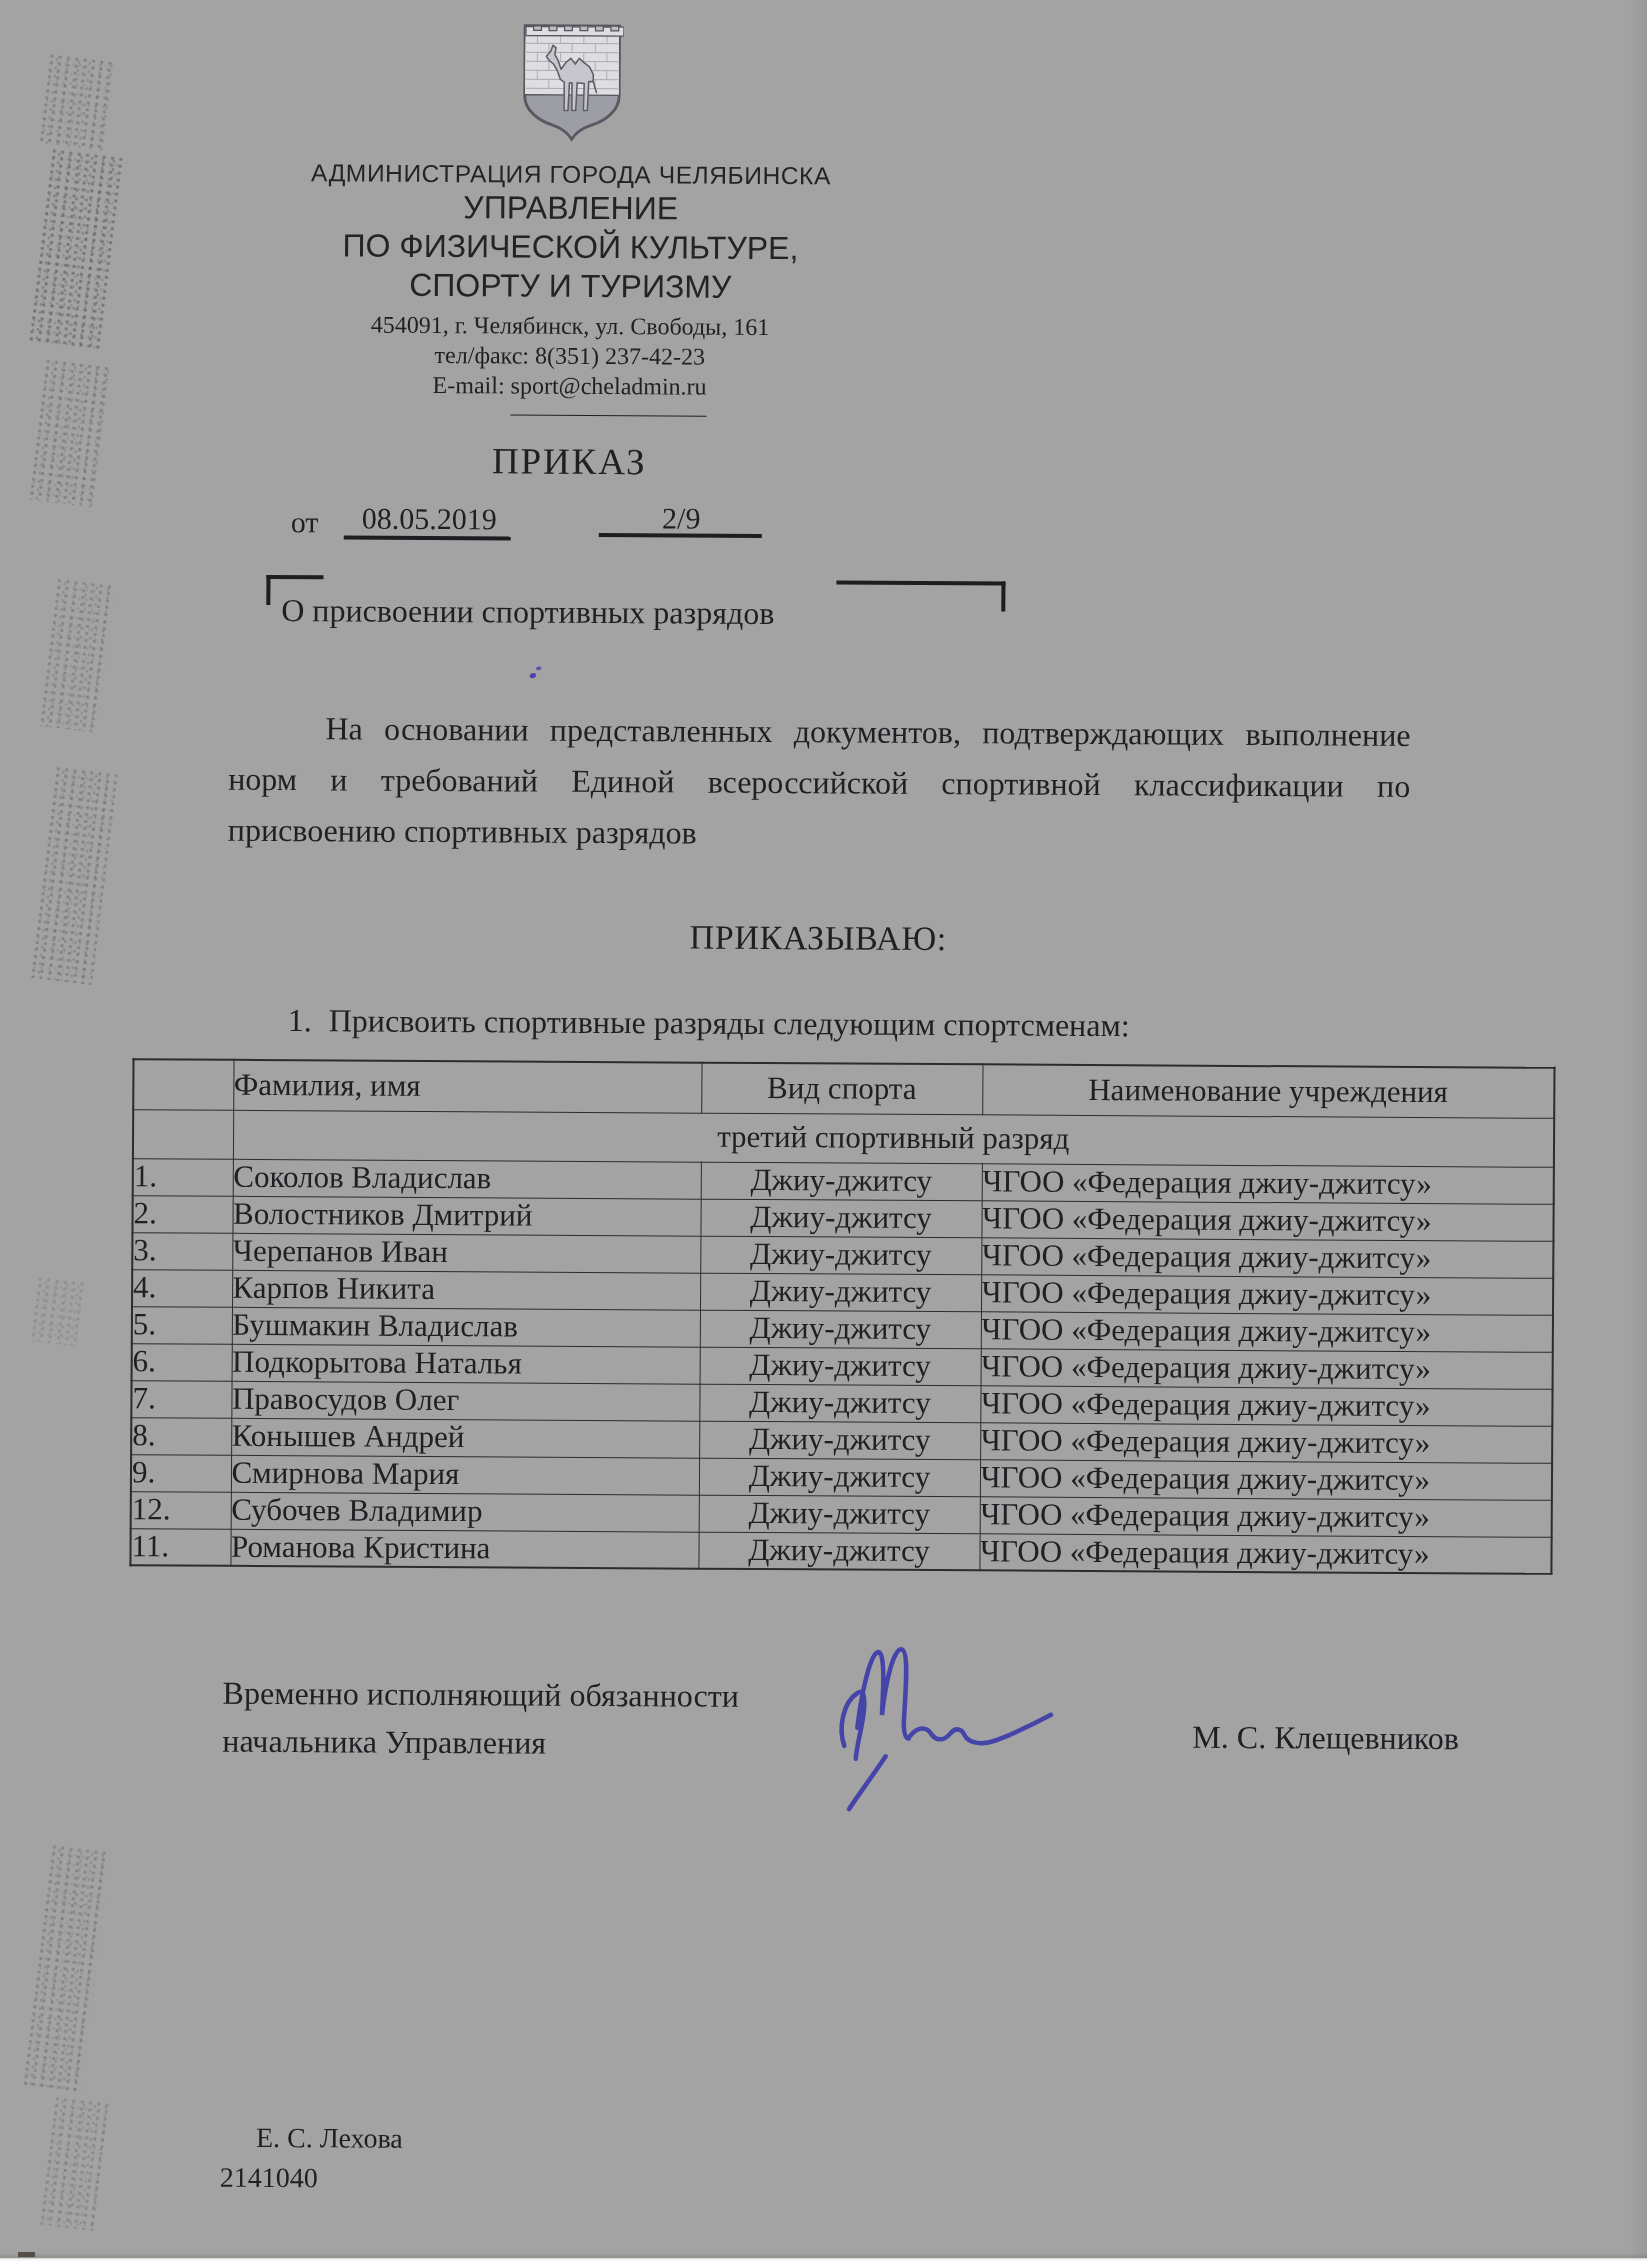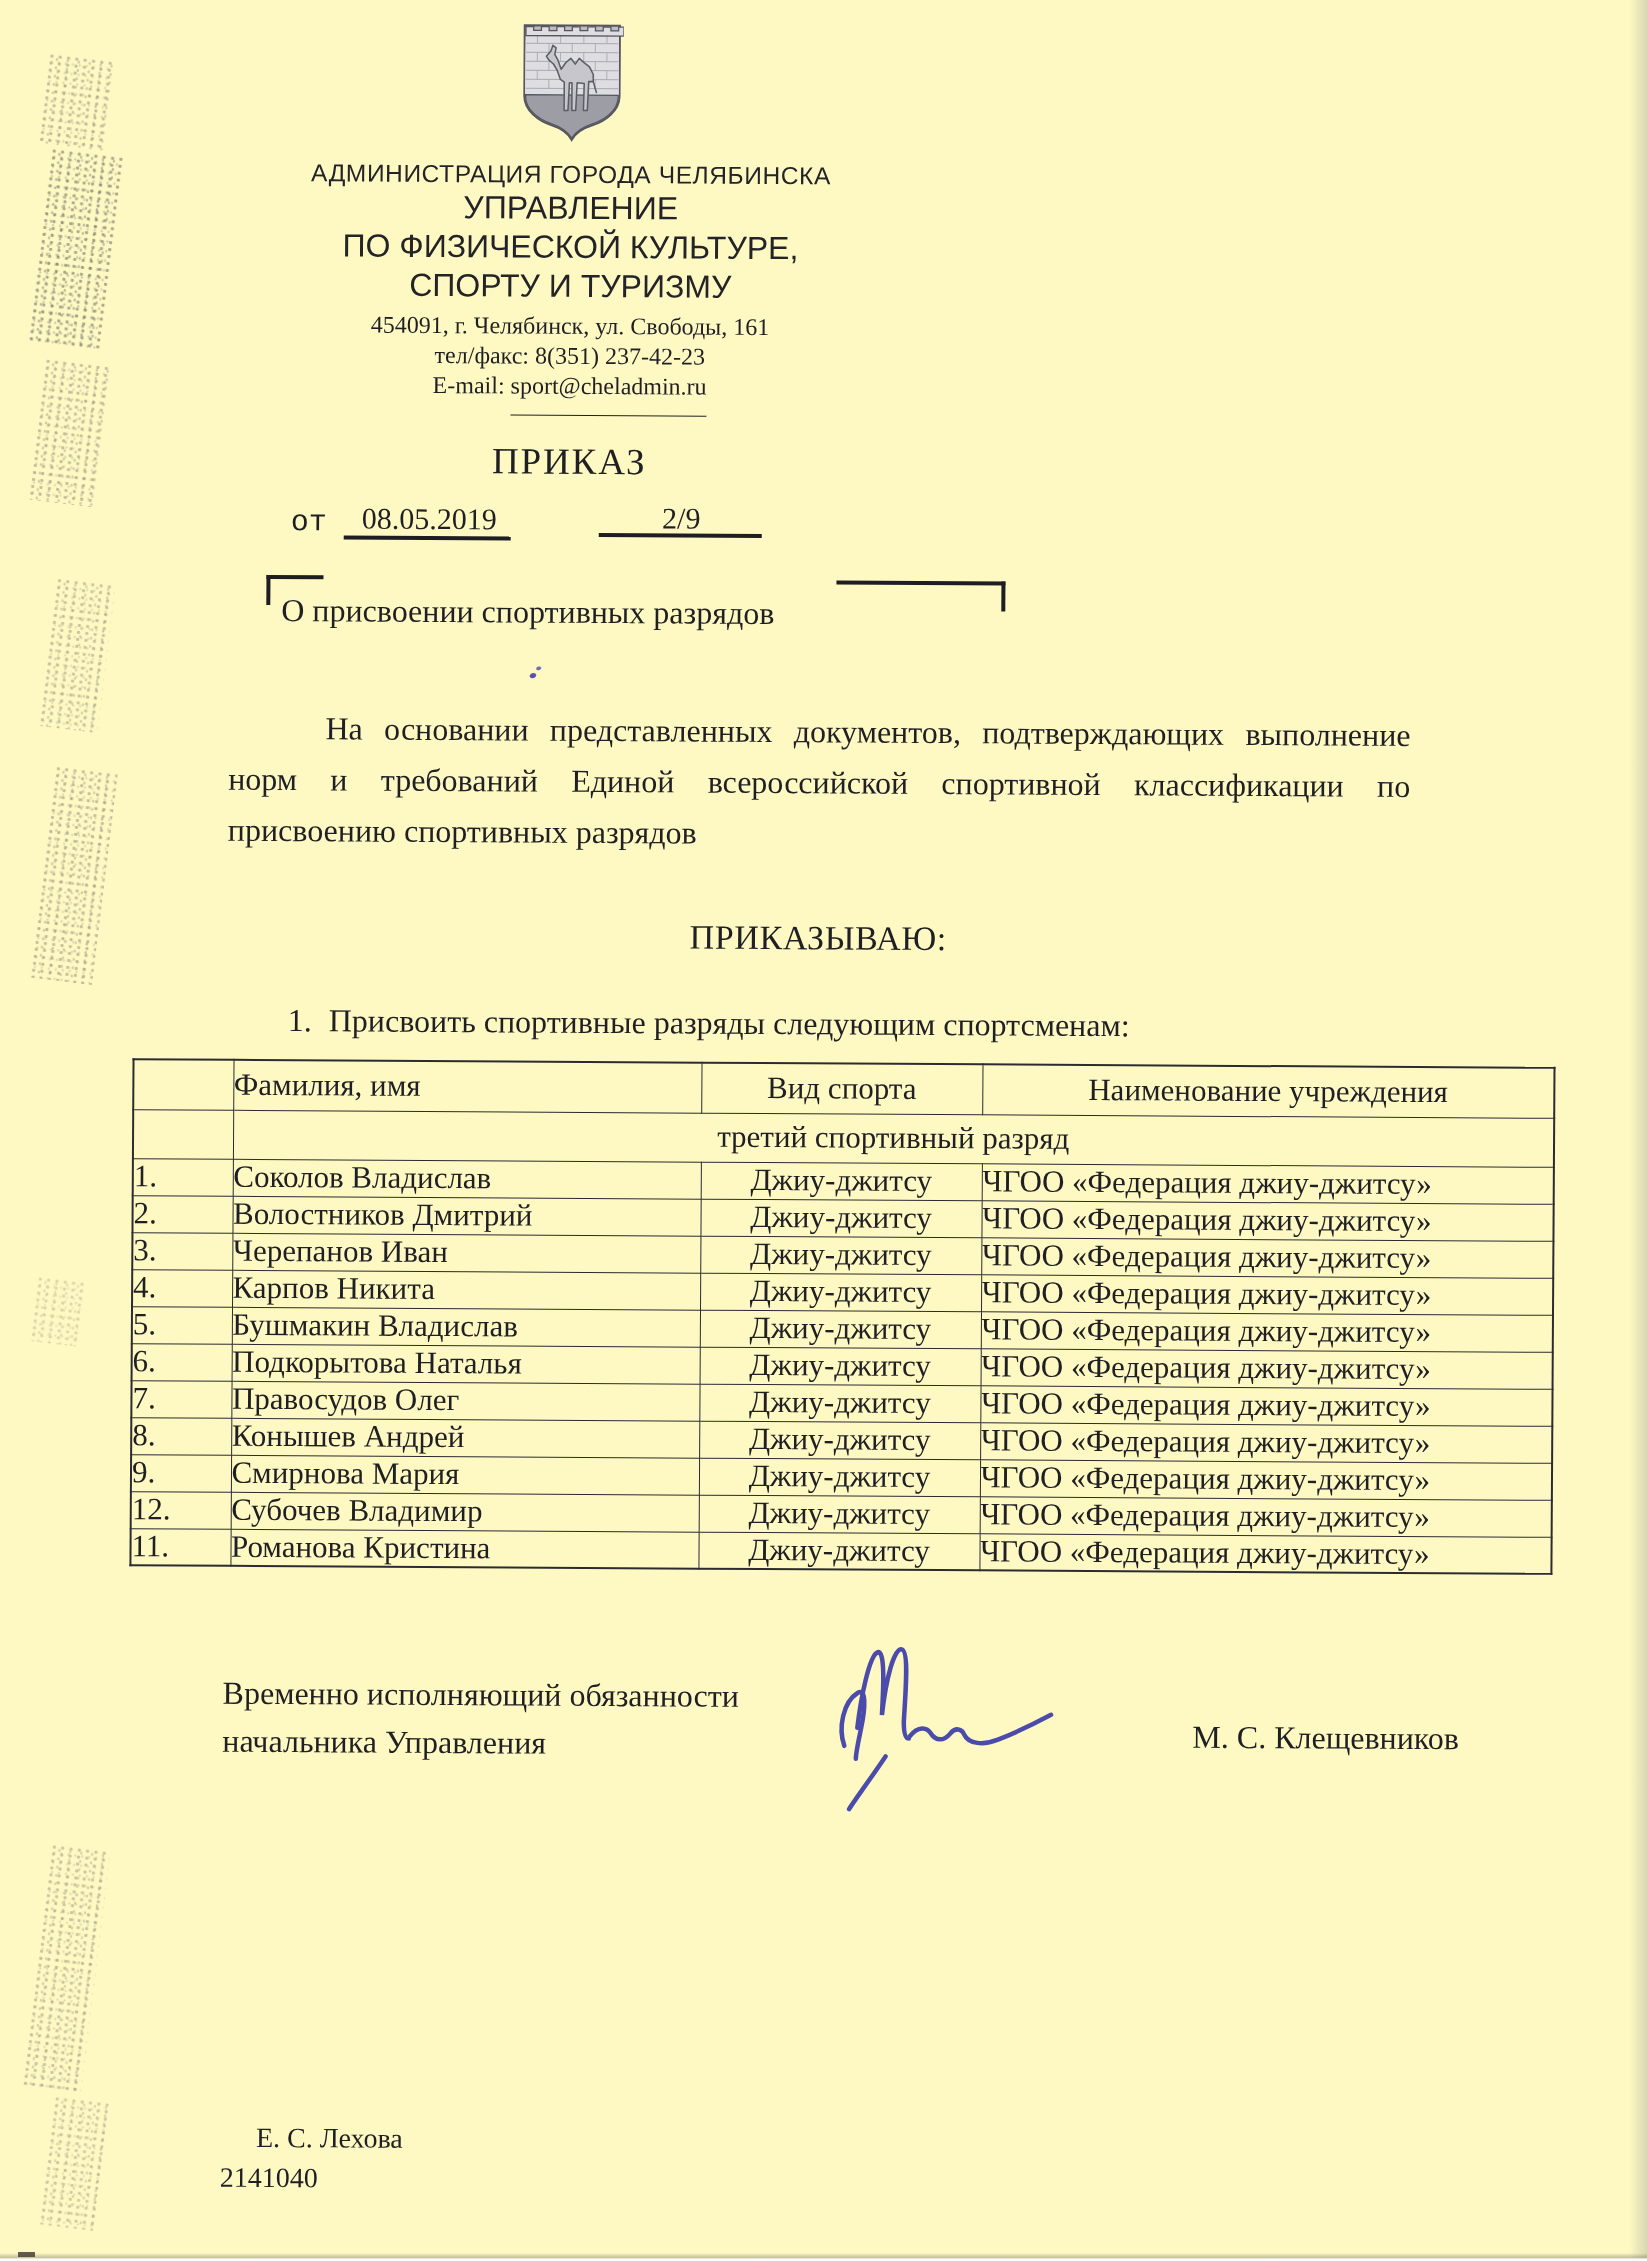--- a/index.html
+++ b/index.html
@@ -1,34 +1,34 @@
 <!DOCTYPE html>
 <html style="font-size:10.3px"><head>
 <meta charset="utf-8">
 <style>
   html,body{margin:0;padding:0;background:#777;}
-  .page{position:relative;width:1647px;height:2261px;background:#fef9c3;overflow:hidden;
+  .page{position:relative;width:1647px;height:2261px;background:#a3a3a3;overflow:hidden;
         font-family:"Liberation Serif","DejaVu Serif",serif;color:#1f1f24;}
   .content{position:absolute;inset:0;transform:rotate(0.35deg);transform-origin:271px 0;}
   .abs{position:absolute;}
 
   
   .letterhead{position:absolute;left:233px;top:17px;width:678px;text-align:center;}
   .emblem{display:block;margin:0 auto;}
   .lh-org1{margin-top:18px;font-family:"Liberation Sans","DejaVu Sans",sans-serif;
            font-size:24.5px;letter-spacing:0.6px;color:#232328;}
   .lh-big{font-family:"Liberation Sans","DejaVu Sans",sans-serif;font-size:32px;
           line-height:39px;color:#232328;}
   .lh-addr{font-size:24px;line-height:30px;color:#1f1f24;}
   .lh-email-link{border-bottom:1.9px solid #1f1f24;padding-bottom:16px;}
 
   
   .prikaz{position:absolute;left:233px;top:438px;width:678px;text-align:center;
           font-size:37px;letter-spacing:1.9px;}
-  .date-prefix{position:absolute;left:294px;top:505px;font-size:30px;font-family:Liberation Mono, monospace;}
+  .date-prefix{position:absolute;left:294px;top:505px;font-size:30px;}
   .date-val{position:absolute;left:352px;top:501px;width:161px;text-align:center;font-size:30px;}
   .num-val{position:absolute;left:607px;top:499px;width:155px;text-align:center;font-size:30px;}
   .u1{position:absolute;left:347px;top:535px;width:167px;height:3.9px;background:#1d1d22;}
   .u2{position:absolute;left:602px;top:531px;width:163px;height:3.9px;background:#1d1d22;}
 
   .br{background:#1d1d22;}
   .blh{left:270px;top:575px;width:57px;height:3.9px;}
   .blv{left:270px;top:575px;width:3.9px;height:30px;}
   .brh{left:840px;top:577px;width:169px;height:3.9px;}
   .brv{left:1005px;top:577px;width:3.9px;height:30px;}

